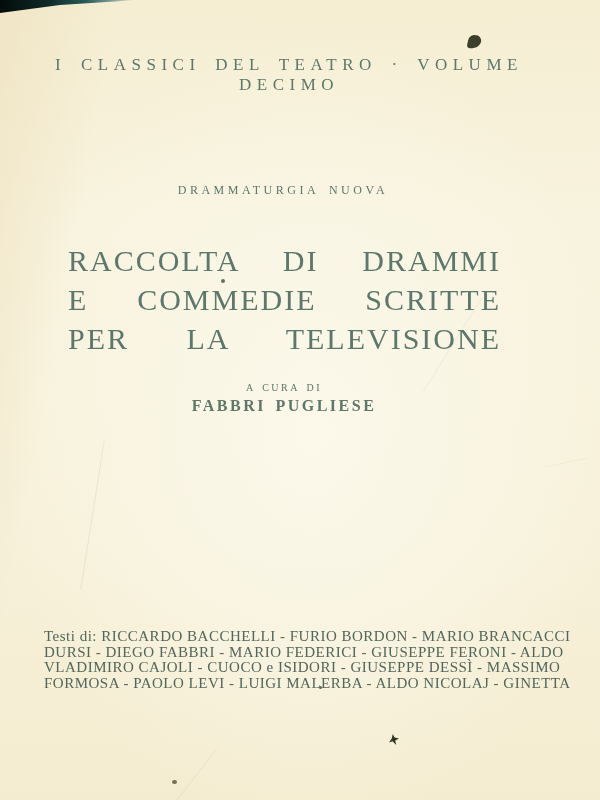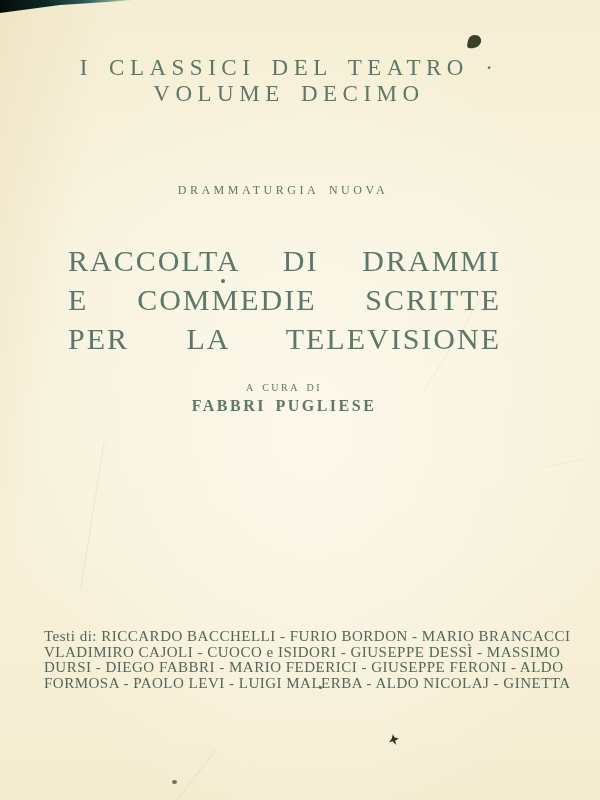--- a/index.html
+++ b/index.html
@@ -16,21 +16,21 @@
   }
   
   .corner-wedge{
     position:absolute;top:0;left:0;width:138px;height:13px;
     background:linear-gradient(to right,#040c0a 0%,#0d2a28 35%,#2a5a57 62%,#7fa195 82%,rgba(127,161,149,0) 97%);
     clip-path:polygon(0 0,138px 0,60px 5px,0 13px);
   }
   .series-line{
     position:absolute;top:55px;left:42px;right:64px;
     text-align:center;
-    font-size:23px;letter-spacing:5.5px;word-spacing:5px;
+    font-size:17px;letter-spacing:5.5px;word-spacing:5px;
     color:#5d7769;
   }
   .subtitle-line{
     position:absolute;top:183px;left:0;width:566px;
     text-align:center;
     font-size:12px;letter-spacing:3.5px;word-spacing:4px;
     color:#5d7769;
   }
   .main-title{
     position:absolute;top:241px;left:68px;width:433px;
@@ -117,22 +117,22 @@
     <div class="title-row">PER LA TELEVISIONE</div>
   </div>
 
   <div class="curator-block">
     <div class="curated-by">A CURA DI</div>
     <div class="curator-name">FABBRI PUGLIESE</div>
   </div>
 
   <div class="credits-block">
     <div class="credit-row">Testi di: RICCARDO BACCHELLI - FURIO BORDON - MARIO BRANCACCI</div>
+    <div class="credit-row">DURSI - DIEGO FABBRI - MARIO FEDERICI - GIUSEPPE FERONI - ALDO</div>
     <div class="credit-row">VLADIMIRO CAJOLI - CUOCO e ISIDORI - GIUSEPPE DESSÌ - MASSIMO</div>
-    <div class="credit-row">DURSI - DIEGO FABBRI - MARIO FEDERICI - GIUSEPPE FERONI - ALDO</div>
     <div class="credit-row">FORMOSA - PAOLO LEVI - LUIGI MALERBA - ALDO NICOLAJ - GINETTA</div>
   </div>
 
   <div class="speck-c"></div>
   <div class="speck-d"></div>
   <div class="speck-a"></div>
   <div class="speck-b"></div>
 
   <div class="crease crease-1"></div>
   <div class="crease crease-2"></div>

